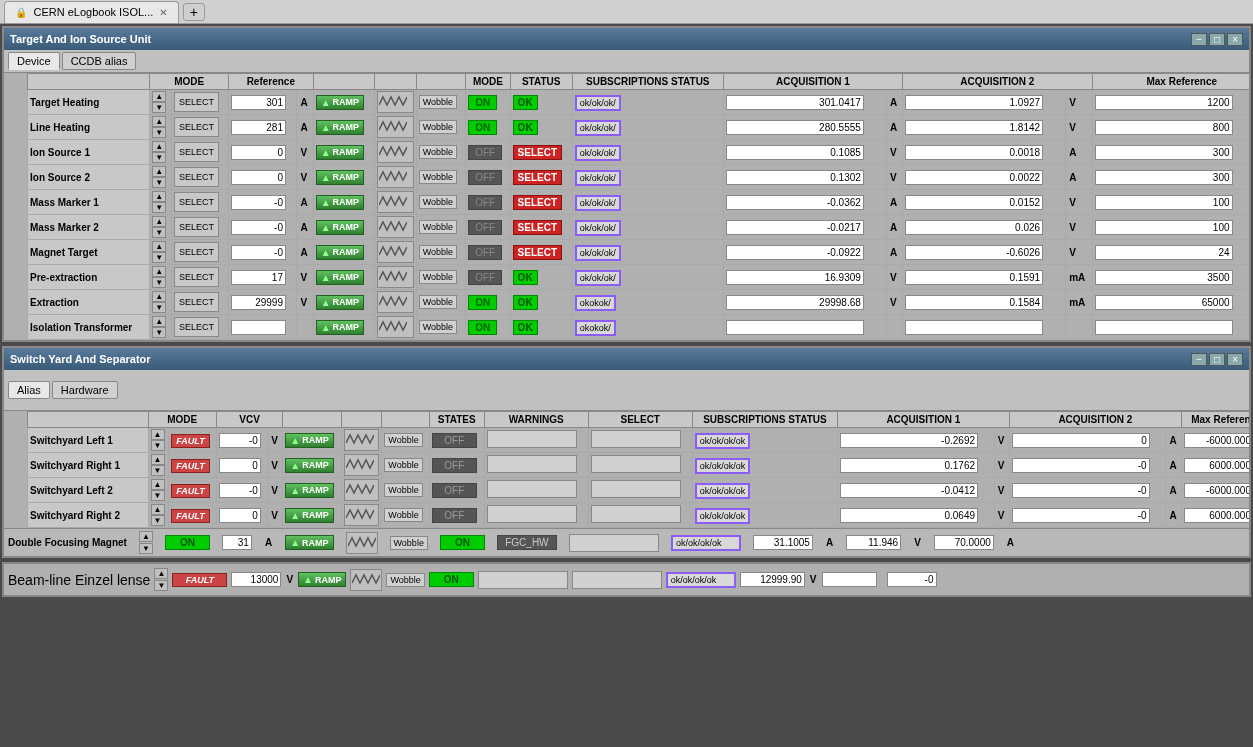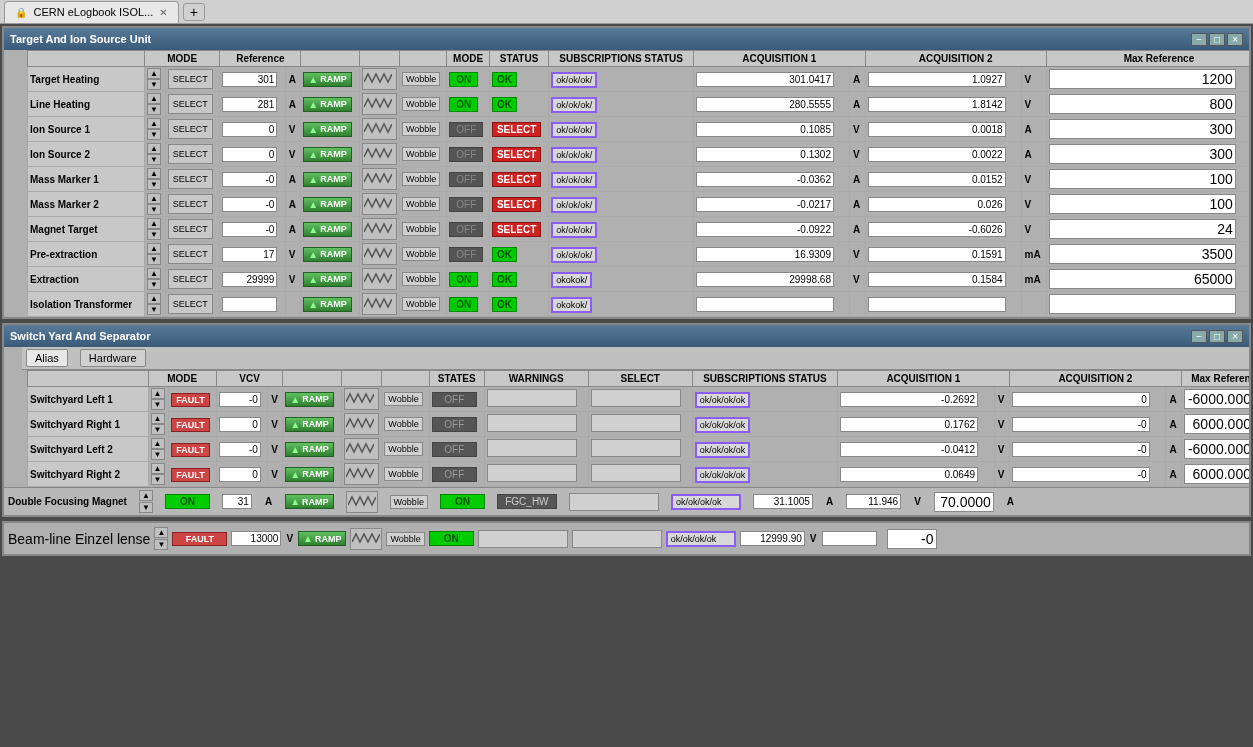--- a/index.html
+++ b/index.html
@@ -223,21 +223,21 @@
       border: 1px solid #888;
       padding: 1px 2px;
       font-size: 10px;
       text-align: right;
       min-width: 55px;
     }
     .maxref-input {
       background: white;
       border: 1px solid #888;
       padding: 1px 2px;
-      font-size: 14px;
+      font-size: 10px;
       text-align: right;
       min-width: 50px;
     }
 
     
     .sub-window {
       background: #b0b0b0;
       border: 2px solid #888;
       margin: 2px;
       margin-top: 4px;
@@ -247,44 +247,44 @@
       color: white;
       padding: 2px 6px;
       display: flex;
       align-items: center;
       justify-content: space-between;
       height: 22px;
     }
 
     .alias-tabs {
       background: #c0c0c0;
-      padding: 2px 4px;
+      padding: 11px 4px;
       display: flex;
-      gap: 12px;
+      gap: 2px;
       border-bottom: 1px solid #888;
-      margin-left: 18px;
     }
     .alias-tab-btn {
       background: #d0d0d0;
       border: 1px solid #888;
       padding: 2px 8px;
       cursor: pointer;
       font-size: 11px;
       border-radius: 2px;
     }
     .alias-tab-btn.active { background: #e8e8e8; }
     .fault-select {
       background: #cc4444;
       color: white;
       border: 1px solid #882222;
       padding: 1px 4px;
       font-size: 9px;
       min-width: 55px;
       text-align: center;
       font-weight: bold;
+      font-style: italic;
     }
 
     
     .bottom-panel {
       background: #b0b0b0;
       border: 2px solid #888;
       margin: 2px;
       margin-top: 4px;
       padding: 4px;
       display: flex;
@@ -387,20 +387,24 @@
 </div>
 
 <div class="main-window">
   <div class="window-titlebar">
     <span class="window-title">Target And Ion Source Unit</span>
     <div class="window-controls">
       <button class="win-btn">−</button>
       <button class="win-btn">□</button>
       <button class="win-btn">×</button>
     </div>
+  </div>
+  <div class="device-tabs">
+    <button class="device-tab-btn active">Device</button>
+    <button class="device-tab-btn">CCDB alias</button>
   </div>
   <div class="table-container">
     <table class="ctrl-table">
       <thead>
         <tr>
           <th style="min-width:90px;"></th>
           <th colspan="2">MODE</th>
           <th colspan="2">Reference</th>
           <th></th>
           <th></th>

